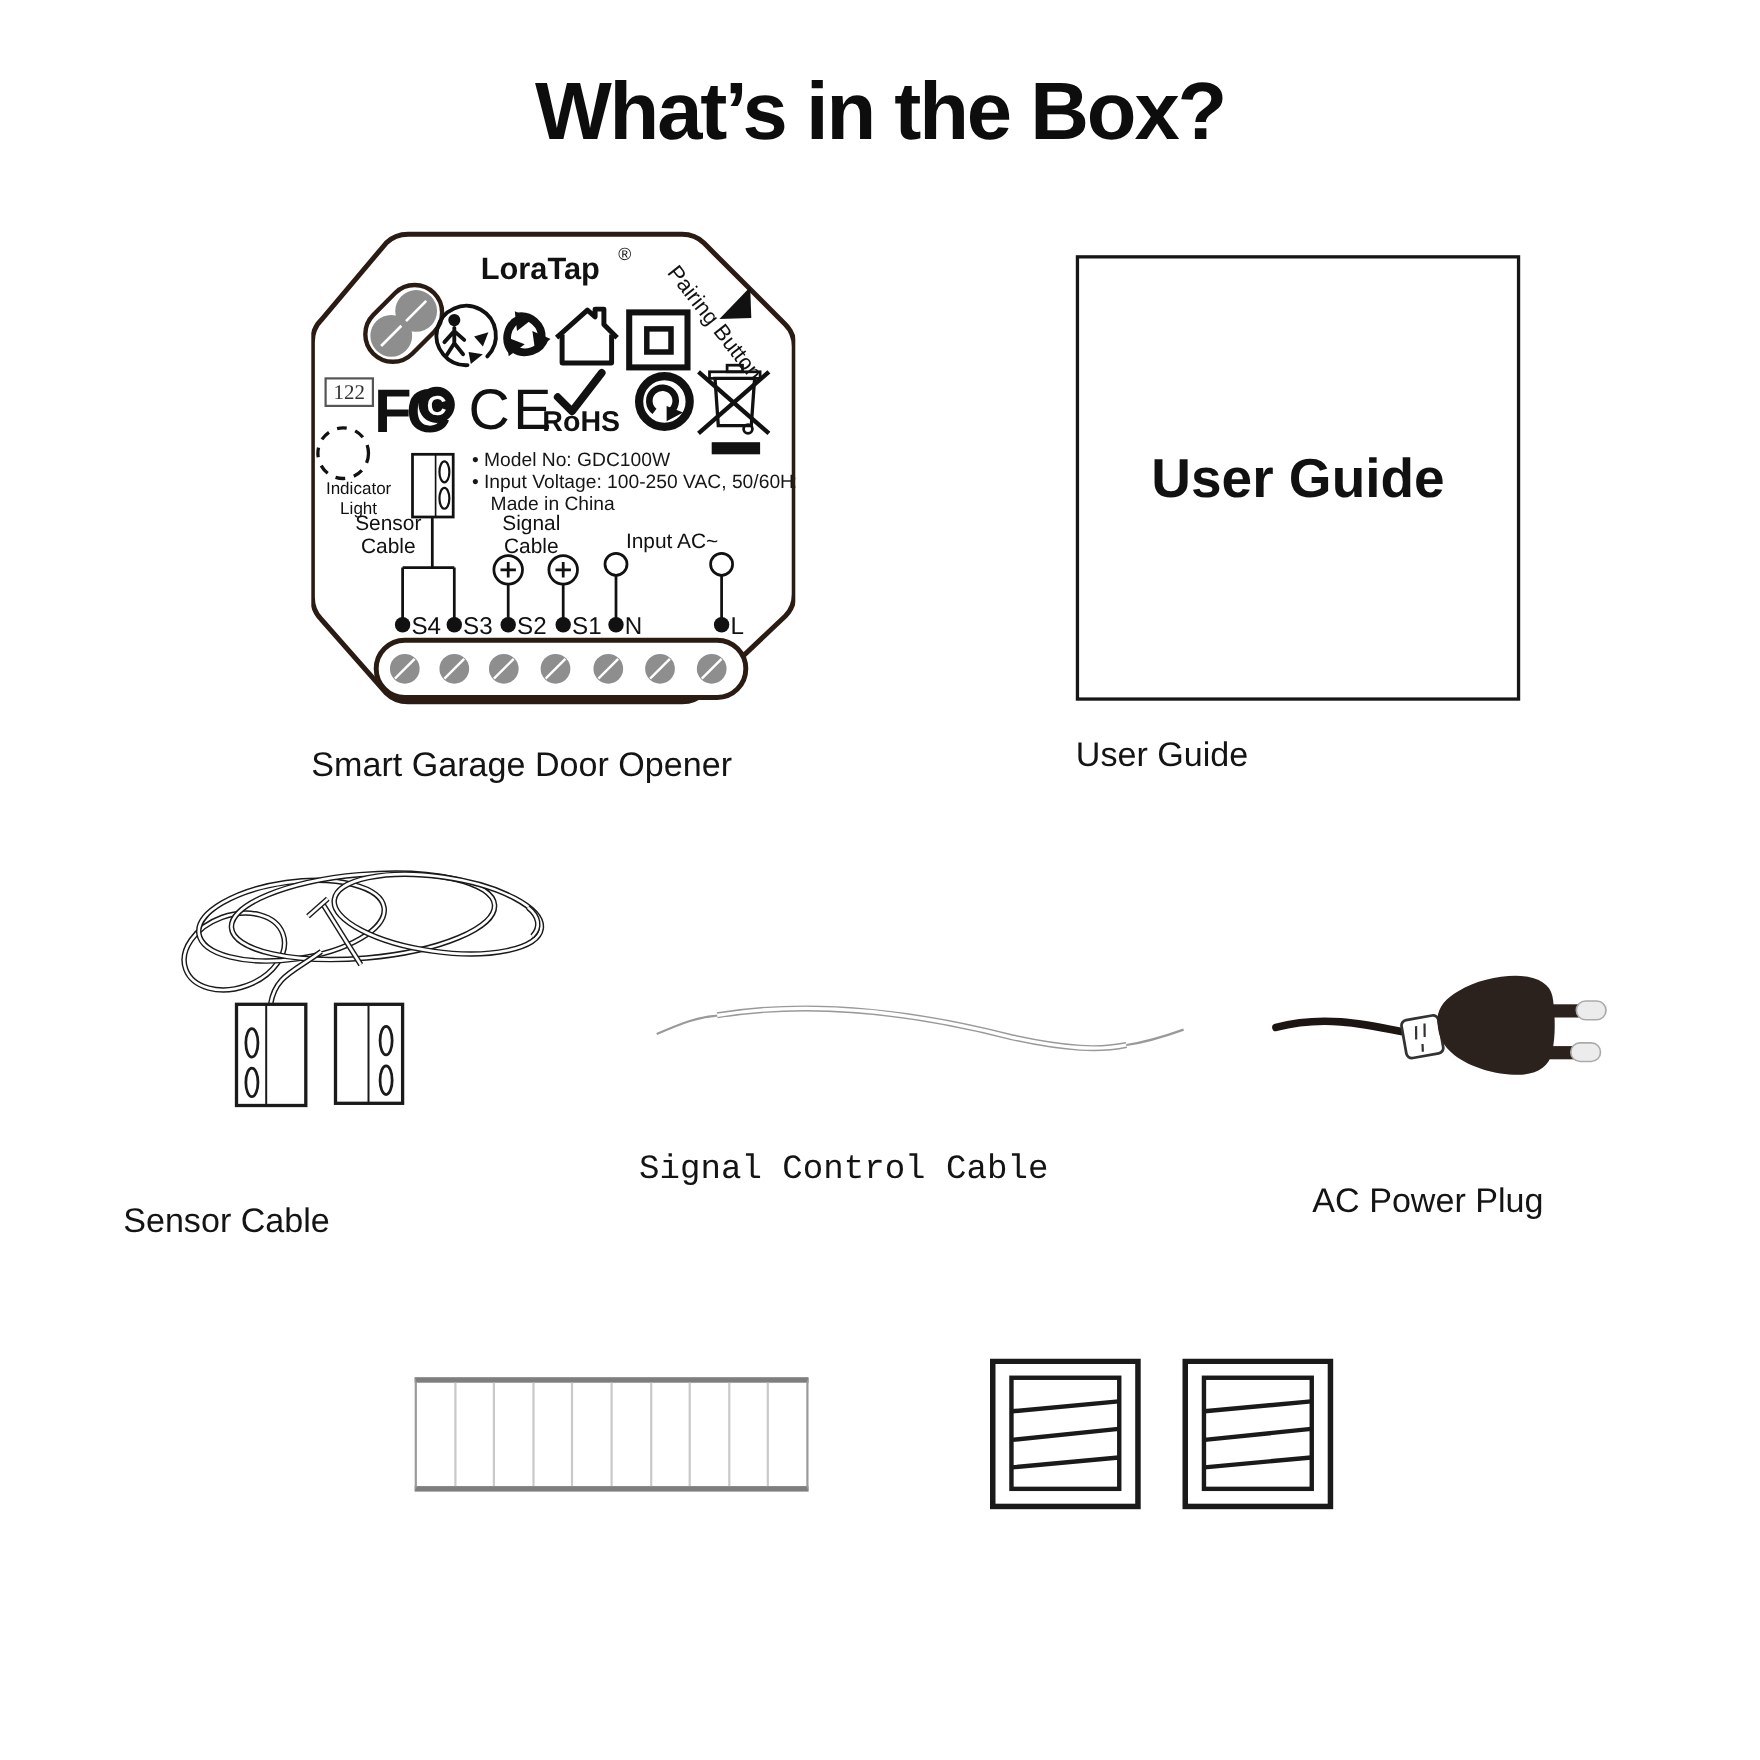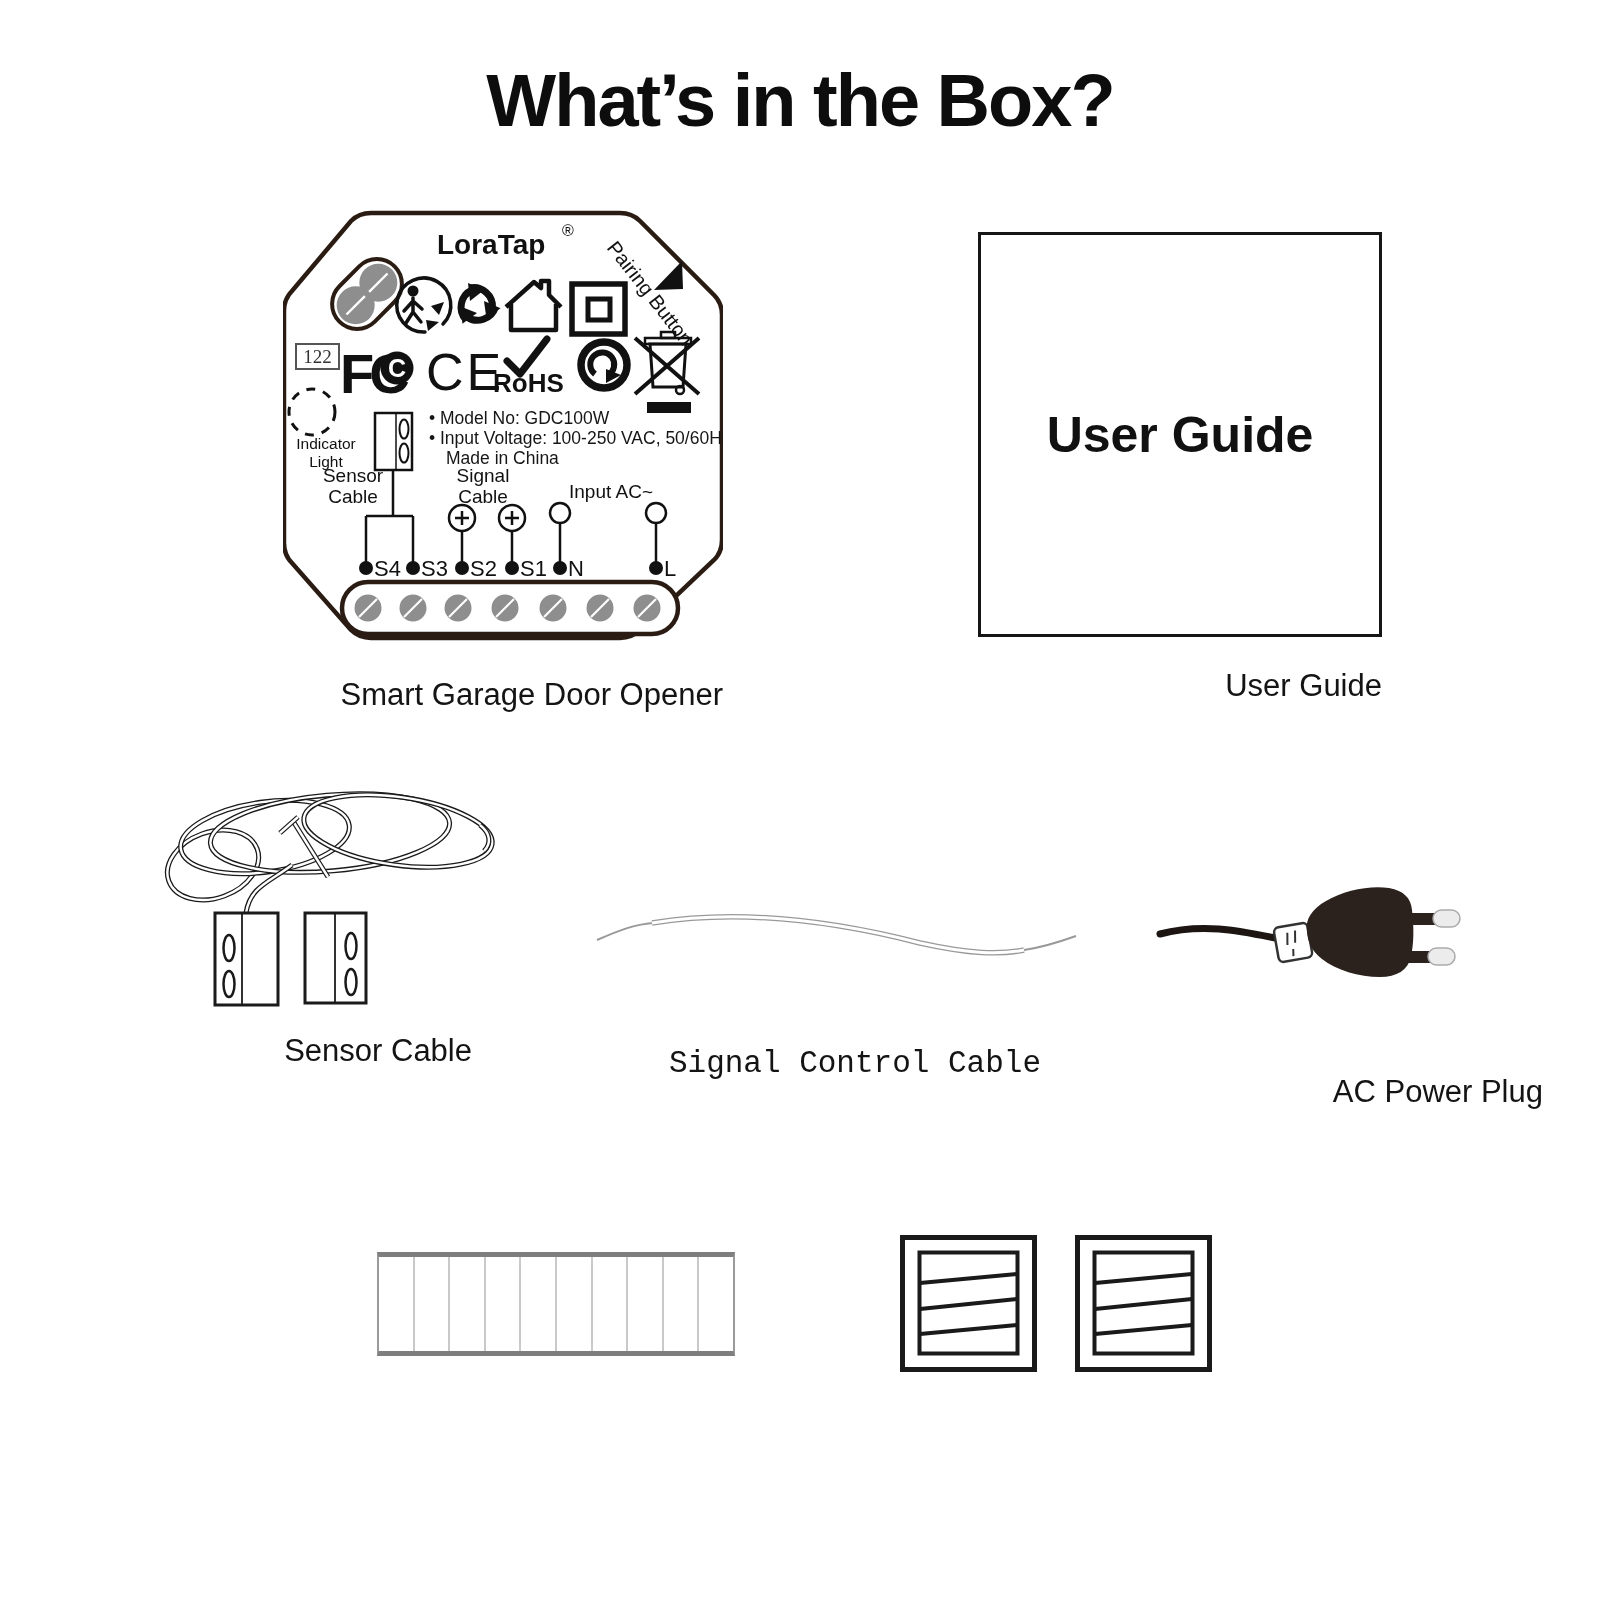--- a/index.html
+++ b/index.html
@@ -1,20 +1,20 @@
 <!DOCTYPE html>
 <html><head>
 <meta charset="utf-8">
 <style>
   html,body{margin:0;padding:0;background:#fff;}
   #canvas{position:relative;width:1600px;height:1600px;background:#ffffff;overflow:hidden;
           font-family:"Liberation Sans",sans-serif;color:#111;}
   .abs{position:absolute;}
   .title{width:100%;text-align:center;font-size:74px;font-weight:bold;letter-spacing:-2px;color:#0d0d0d;}
-  .cap{font-size:31px;color:#141414;text-align:right;line-height:1.45;}
+  .cap{font-size:31px;color:#141414;text-align:left;line-height:1.45;}
   svg{font-family:"Liberation Sans",sans-serif;}
   .to{fill:none;stroke:#1a1a1a;stroke-width:5;}
   .ti{fill:none;stroke:#ffffff;stroke-width:2.4;}
   .guide-box{box-sizing:border-box;border:3px solid #161616;display:flex;align-items:center;justify-content:center;background:#fff;}
   .guide-title{font-size:50px;font-weight:bold;color:#111;}
   .tape{box-sizing:border-box;border-top:5px solid #7e7e7e;border-bottom:5px solid #7e7e7e;
         border-left:2px solid #9a9a9a;border-right:2px solid #9a9a9a;display:flex;background:#fff;}
   .tape-cell{flex:1;border-right:2px solid #c9c9c9;}
   .tape-cell:last-child{border-right:none;}
 </style>
@@ -227,21 +227,21 @@
       <rect x="65" y="128" width="63" height="92" stroke-width="3"></rect>
       <line x1="92" y1="128" x2="92" y2="220" stroke-width="1.8"></line>
       <ellipse cx="79" cy="163" rx="5.5" ry="13" stroke-width="2.5" fill="none"></ellipse>
       <ellipse cx="79" cy="199" rx="5.5" ry="13" stroke-width="2.5" fill="none"></ellipse>
       <rect x="155" y="128" width="61" height="90" stroke-width="3"></rect>
       <line x1="185" y1="128" x2="185" y2="218" stroke-width="1.8"></line>
       <ellipse cx="201" cy="161" rx="5.5" ry="13" stroke-width="2.5" fill="none"></ellipse>
       <ellipse cx="201" cy="197" rx="5.5" ry="13" stroke-width="2.5" fill="none"></ellipse>
     </g>
   </svg>
-  <div class="abs cap" style="left:112px;top:1029px;width:360px;">Sensor Cable</div>
+  <div class="abs cap" style="left:112px;top:1088px;width:360px;">Sensor Cable</div>
 
   <svg class="abs" style="left:580px;top:890px;" width="510" height="80" viewBox="0 0 510 80">
     <path d="M 17,50 C 40,40 55,34 75,33" fill="none" stroke="#999" stroke-width="2"></path>
     <path d="M 72,33 C 170,17 270,35 340,53 C 390,64 420,65 444,60" fill="none" stroke="#999" stroke-width="5.5"></path>
     <path d="M 72,33 C 170,17 270,35 340,53 C 390,64 420,65 444,60" fill="none" stroke="#fff" stroke-width="3"></path>
     <path d="M 444,60 C 465,57 482,51 496,46" fill="none" stroke="#999" stroke-width="2"></path>
   </svg>
   <div class="abs cap" style="left:581px;top:1042px;width:460px;font-family:Liberation Mono, monospace;">Signal Control Cable</div>
 
   <svg class="abs" style="left:1150px;top:870px;" width="330" height="130" viewBox="0 0 330 130">

